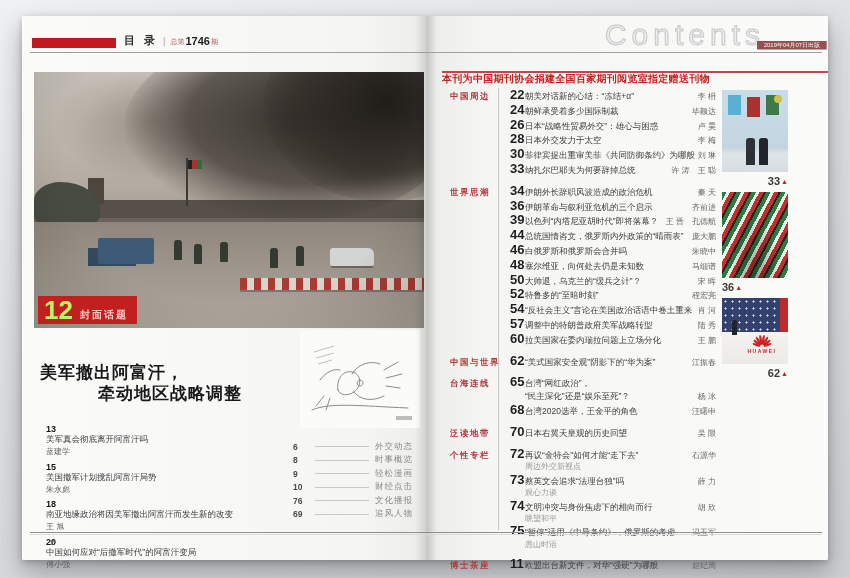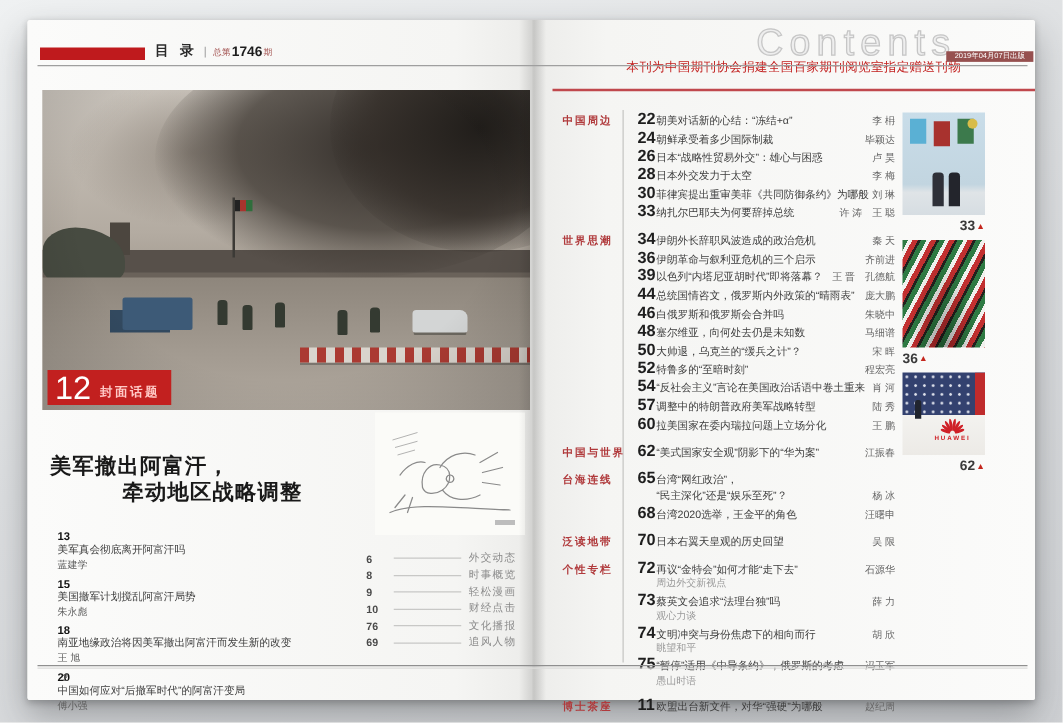--- a/index.html
+++ b/index.html
@@ -17,21 +17,21 @@
   .gutter{position:absolute;left:393px;top:0;width:22px;height:544px;pointer-events:none;
           background:linear-gradient(90deg,rgba(0,0,0,0) 0%,rgba(0,0,0,.10) 45%,rgba(0,0,0,.16) 55%,rgba(0,0,0,0) 100%);}
   .top-rule{position:absolute;left:8px;top:36px;width:792px;height:1px;background:#9f9f9f;}
   .bottom-rule{position:absolute;left:8px;top:516px;width:792px;height:1px;background:#8f8f8f;box-shadow:0 2px 0 #dcdcda;}
 
   
   .hdr-bar{position:absolute;left:10px;top:22px;width:84px;height:10px;background:#bf1a1d;}
   .hdr-text{position:absolute;left:102px;top:17px;display:flex;align-items:baseline;gap:5px;}
   .hdr-title{font-size:11px;font-weight:700;color:#2b2b2b;letter-spacing:3px;}
   .hdr-sep{font-size:9px;color:#999;}
-  .issue{display:flex;align-items:center;}
+  .issue{display:flex;align-items:flex-end;}
   .issue-prefix,.issue-suffix{font-size:7px;color:#a45553;}
   .issue-number{font-size:11px;font-weight:700;color:#1d1d1d;margin:0 1px;}
 
   
   .photo{position:absolute;left:12px;top:56px;width:390px;height:256px;overflow:hidden;background:#a59d93;}
   .ph{position:absolute;}
   .ph-sky{left:0;top:0;right:0;bottom:0;background:linear-gradient(180deg,#ccc6be 0%,#b3aba1 45%,#958c81 70%,#8d857b 100%);}
   .ph-smoke1{left:90px;top:-40px;width:330px;height:190px;border-radius:50%;
              background:radial-gradient(ellipse at 55% 45%,rgba(43,38,34,.95) 0%,rgba(60,54,48,.75) 45%,rgba(80,72,64,0) 72%);}
   .ph-smoke2{left:230px;top:-70px;width:240px;height:200px;border-radius:50%;
@@ -48,21 +48,21 @@
   .ph-truck{left:64px;top:166px;width:56px;height:26px;background:#3d5a77;border-radius:2px;box-shadow:-14px 6px 0 -4px #32495f;}
   .ph-car{left:296px;top:176px;width:44px;height:18px;background:#d3d5d5;border-radius:3px 6px 2px 2px;box-shadow:0 3px 0 -1px #6b675f;}
   .sol{position:absolute;width:8px;height:20px;background:#343a31;border-radius:3px 3px 1px 1px;}
   .ph-barrier{left:206px;top:206px;width:184px;height:12px;
               background:repeating-linear-gradient(90deg,#ab3a32 0 7px,#d9d4cd 7px 14px);box-shadow:0 2px 0 rgba(0,0,0,.25);}
   .ph-vign{left:0;top:0;right:0;bottom:0;background:radial-gradient(ellipse at 50% 40%,rgba(0,0,0,0) 60%,rgba(0,0,0,.18) 100%);}
 
   
   .label12{position:absolute;left:16px;top:280px;display:flex;align-items:flex-end;
            background:#c2201f;padding:3px 9px 3px 6px;}
-  .label12 .n12{font-size:26px;line-height:22px;font-weight:400;color:#ffffff;font-style:normal;text-align:right;}
+  .label12 .n12{font-size:26px;line-height:22px;font-weight:700;color:#bef264;font-style:normal;text-align:right;}
   .label12 .sec12{font-size:10px;font-weight:700;color:#ffc9c6;letter-spacing:2px;margin-left:7px;line-height:12px;}
   .headline{position:absolute;left:18px;top:346px;font-family:"Liberation Serif","DejaVu Serif",serif;
             font-weight:700;font-size:17px;color:#191919;letter-spacing:1px;line-height:21px;}
   .headline .l2{margin-left:58px;}
 
   
   .left-articles{position:absolute;left:24px;top:408px;width:258px;}
   .la-row{display:flex;align-items:baseline;margin-bottom:4.5px;flex-direction:column;}
   .la-num{width:17px;font-size:9px;font-weight:700;color:#141414;}
   .la-title{flex:1;font-size:8.5px;color:#3c3c3c;white-space:nowrap;overflow:hidden;padding-right:0;}
@@ -80,22 +80,22 @@
 
   .page-num-left{position:absolute;left:28px;top:522px;font-size:8px;color:#555;}
 
   
   .contents-word{position:absolute;left:403px;top:2px;width:340px;text-align:right;
                  font-size:30px;font-weight:400;letter-spacing:5px;color:#eeeeee;
                  -webkit-text-stroke:1px #c6c6c6;}
   .date-box{position:absolute;left:735px;top:25px;width:82px;height:10px;background:#96504f;
             color:#fff;font-size:7px;line-height:10px;text-align:center;
             transform:scale(.85);transform-origin:left top;letter-spacing:0;}
-  .banner{position:absolute;left:420px;top:31px;width:386px;text-align:center;
-          font-size:10px;font-weight:400;color:#c2201f;letter-spacing:.3px;white-space:nowrap;}
+  .banner{position:absolute;left:420px;top:56px;width:386px;text-align:left;
+          font-size:10px;font-weight:700;color:#c2201f;letter-spacing:.3px;white-space:nowrap;}
   .banner-rule{position:absolute;left:420px;top:55px;width:386px;height:2px;background:#c0484d;}
 
   
   .vrule{position:absolute;left:476px;top:72px;width:1px;height:442px;background:#c6c6c4;}
   .toc{position:absolute;left:428px;top:74px;width:266px;}
   .toc-section{display:flex;margin-bottom:7px;}
   .toc-section.gap{margin-top:6px;}
   .sec-label{width:46px;font-size:8.5px;font-weight:700;color:#b03a3c;letter-spacing:1.5px;
              white-space:nowrap;padding-top:1px;}
   .sec-items{flex:1;padding-left:14px;min-width:0;}

